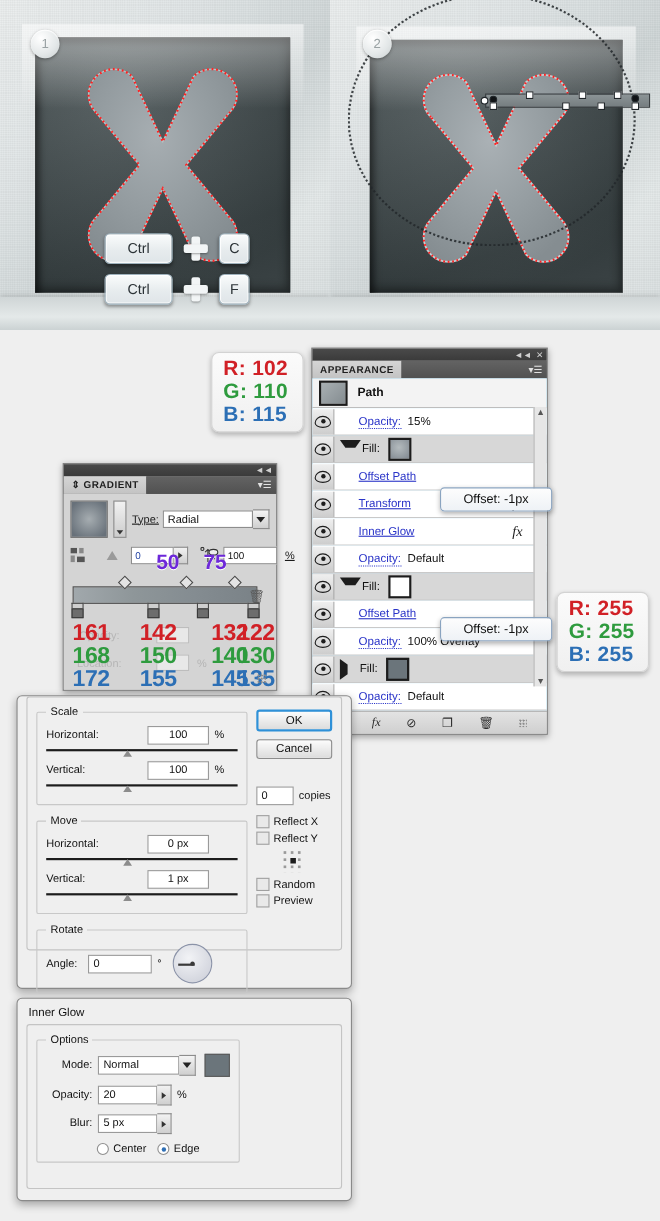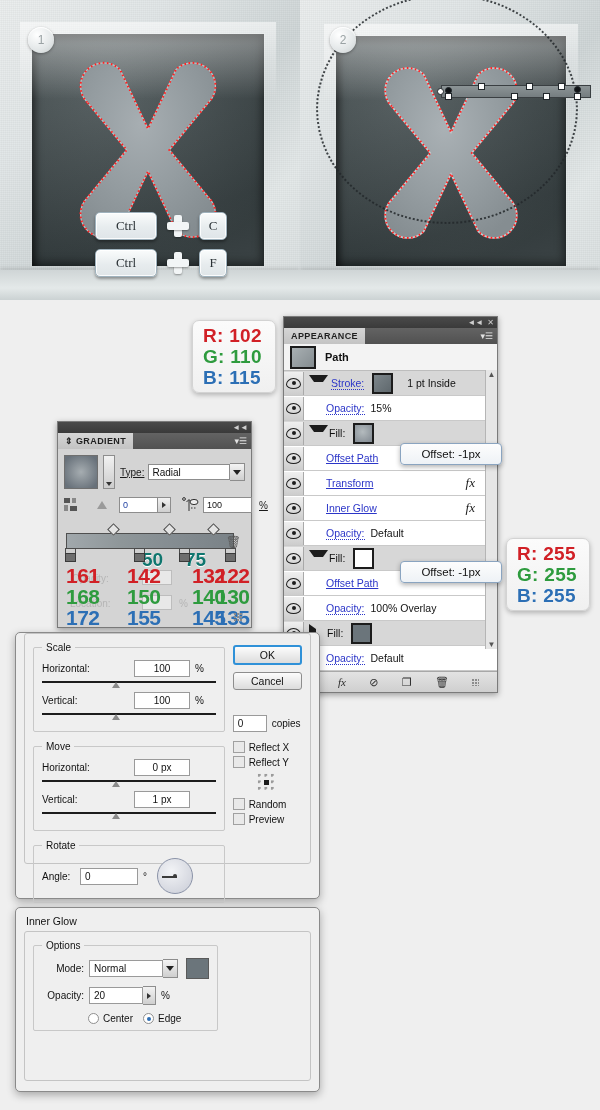--- a/index.html
+++ b/index.html
@@ -46,21 +46,21 @@
     color:#9aa2a4;font-size:12px;line-height:26px;text-align:center;
     font-family:"Liberation Sans",sans-serif;}
   .badge.b1{left:28px;top:27px;}
   .badge.b2{left:330px;top:27px;}
   .keyrow{position:absolute;display:flex;align-items:center;gap:10px;}
   .key{
     background:linear-gradient(180deg,#fafcfc,#e7ecee 55%,#dfe5e8);
     border:1px solid #9fb2bd;border-radius:5px;
     box-shadow:0 2px 3px rgba(0,0,0,.35), inset 0 0 0 1px rgba(255,255,255,.85);
     color:#2b3236;font-size:13px;text-align:center;line-height:26px;height:26px;
-    font-family:Liberation Serif, serif;
+    font-family:Liberation Sans, sans-serif;
   }
   .key.wide{width:60px;}
   .key.narrow{width:26px;}
   .plus{position:relative;width:22px;height:22px;}
   .plus:before,.plus:after{content:"";position:absolute;background:#f2f5f6;border-radius:2px;
     box-shadow:0 1px 2px rgba(0,0,0,.35);}
   .plus:before{left:7px;top:0;width:8px;height:22px;}
   .plus:after{top:7px;left:0;height:8px;width:22px;}
   .selbox{position:absolute;border:1px solid #3a3f42;background:
     linear-gradient(180deg,#8c9496,#757d80);height:11px;}
@@ -112,22 +112,22 @@
     border-top:5px solid #222;}
   .grad-row2{display:flex;align-items:center;gap:4px;margin-top:6px;position:relative;height:20px;}
   .revbtn{width:17px;height:14px;position:relative;}
   .tri-ico{width:0;height:0;border-left:5px solid transparent;border-right:5px solid transparent;
     border-bottom:8px solid #9a9a9a;}
   .numfield{width:34px;height:14px;background:#fff;border:1px solid #8d8d8d;
     font-size:9px;color:#1e3fa0;display:flex;align-items:center;padding-left:3px;}
   .stepper{width:12px;height:14px;background:linear-gradient(180deg,#f2f2f2,#cfcfcf);
     border:1px solid #8d8d8d;border-left:none;display:flex;align-items:center;justify-content:center;}
   .stepper i{border-top:3px solid transparent;border-bottom:3px solid transparent;border-left:4px solid #333;}
-  .ghostnum{position:absolute;font-size:19px;font-weight:bold;color:#0f766e;
-    text-shadow:0 1px 0 #fff;pointer-events:none;margin-top:48px;}
+  .ghostnum{position:absolute;font-size:19px;font-weight:bold;color:#6d28d9;
+    text-shadow:0 1px 0 #fff;pointer-events:none;}
   .gradbar-wrap{margin-top:10px;position:relative;height:38px;}
   .gradbar{position:absolute;left:2px;top:8px;width:166px;height:14px;
     background:linear-gradient(90deg,#a1a8ac,#8e9699 33%,#848c91 66%,#7a8287);
     border:1px solid #4f4f4f;}
   .midmark{position:absolute;top:0;width:7px;height:7px;background:#e4e4e4;
     border:1px solid #4a4a4a;transform:rotate(45deg);}
   .stopmark{position:absolute;top:23px;width:9px;height:12px;}
   .stopmark b{display:block;width:9px;height:4px;background:#cfcfcf;border:1px solid #4a4a4a;border-bottom:none;}
   .stopmark s{display:block;width:9px;height:7px;background:#6d6d6d;border:1px solid #3a3a3a;}
   .trash-ico{position:absolute;right:4px;top:10px;font-size:12px;color:#595959;}
@@ -436,31 +436,20 @@
       <span class="menu-ico">▾☰</span>
     </div>
   </div>
 
   <div class="ap-body" style="position:relative;">
     <div class="ap-head">
       <div class="path-swatch"></div>
       <div class="path-label">Path</div>
     </div>
 
-    <div class="ap-row alt">
-      <div class="ap-eye">
-          <span class="eye-glyph">
-            <i></i>
-          </span>
-        </div>
-      <span class="disc down"></span>
-      <span class="ap-link dotted">Stroke:</span>
-      <span class="ap-swatch" style="background:linear-gradient(135deg,#7d868b,#5f686d);"></span>
-      <span class="ap-txt" style="margin-left:14px;">1 pt  Inside</span>
-    </div>
 
     <div class="ap-row white">
       <div class="ap-eye">
           <span class="eye-glyph">
             <i></i>
           </span>
         </div>
       <span class="ap-link dotted ap-indent">Opacity:</span>
       <span class="ap-txt">15%</span>
     </div>
@@ -690,20 +679,27 @@
             <div class="modeswatch" style="margin-left:8px;"></div>
           </div>
           <div class="frow" style="margin-top:7px;">
             <span class="flabel" style="width:42px;text-align:right;margin-right:5px;">Opacity:</span>
             <div class="inp left" style="width:48px;">20</div>
             <div class="stepper" style="height:17px;">
                 <i></i>
               </div>
             <span class="unit">%</span>
           </div>
+          <div class="frow" style="margin-top:7px;">
+            <span class="flabel" style="width:42px;text-align:right;margin-right:5px;">Blur:</span>
+            <div class="inp left" style="width:48px;">5 px</div>
+            <div class="stepper" style="height:17px;">
+                <i></i>
+              </div>
+          </div>
           <div class="frow" style="margin-top:8px;padding-left:46px;">
             <span class="radio">
               <i></i>
                 <span>Center</span>
             </span>
             <span class="radio on">
               <i></i>
                 <span>Edge</span>
             </span>
           </div>

